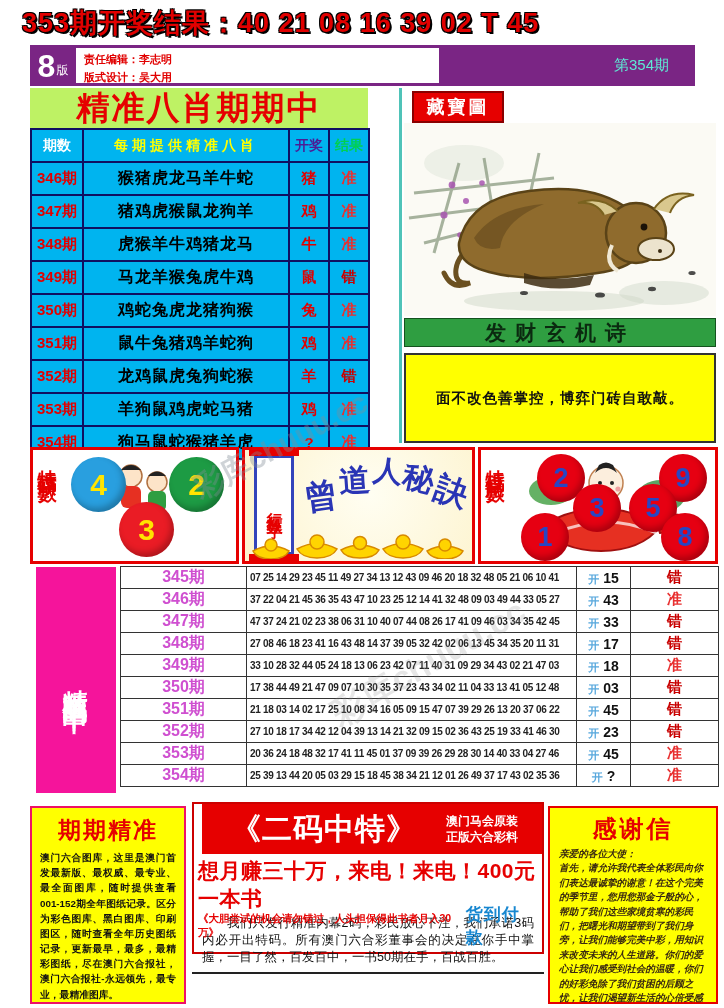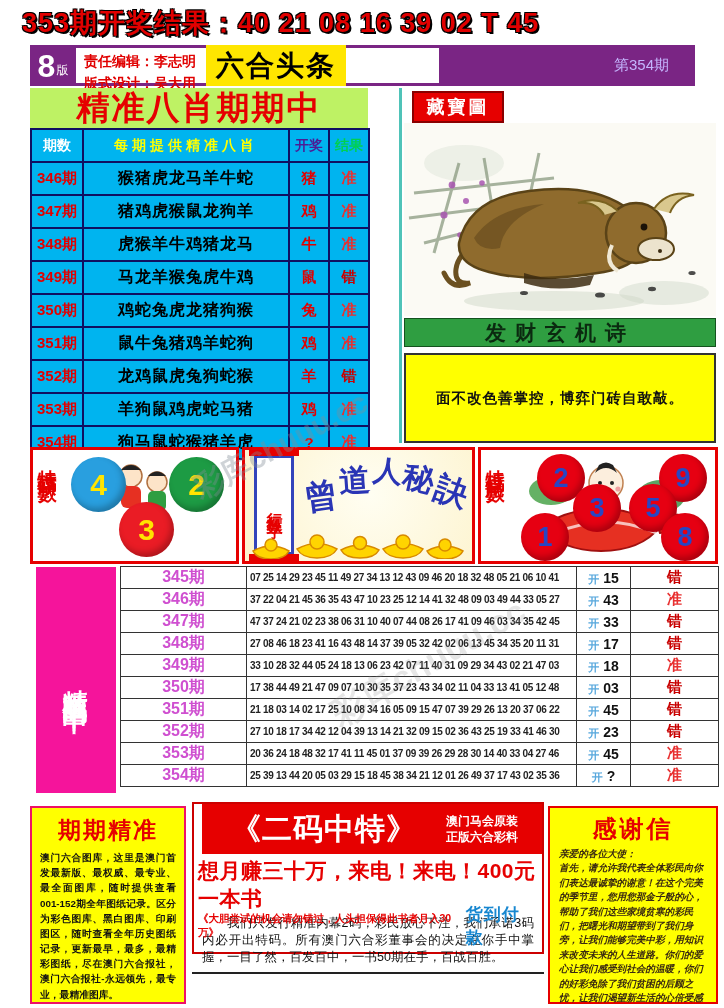--- a/index.html
+++ b/index.html
@@ -10,25 +10,25 @@
   
   #top-result{left:22px;top:5px;font-size:27px;font-weight:900;color:#e10000;letter-spacing:1px;
     text-shadow:-1px -1px 0 #000,1px -1px 0 #000,-1px 1px 0 #000,2px 2px 0 #000;}
 
   
   #header-bar{left:30px;top:45px;width:665px;height:41px;background:#7a2584;display:flex;align-items:stretch;}
   .ed-num{width:46px;display:flex;align-items:center;justify-content:center;color:#fff;}
   .ed-num .big{font-size:32px;font-weight:700;line-height:1;}
   .ed-num .small{font-size:12px;margin-left:1px;margin-top:10px;}
   .editor-box{width:122px;background:#fff;margin:3px 0;padding:3px 0 0 8px;color:#e10000;
-    font-size:14px;font-weight:700;line-height:1.6;font-family:"Liberation Serif","DejaVu Serif",serif;}
+    font-size:11px;font-weight:700;line-height:1.6;font-family:"Liberation Serif","DejaVu Serif",serif;}
   .masthead{width:140px;background:#ffe600;display:flex;align-items:center;justify-content:center;
     font-family:"DejaVu Serif","Liberation Serif",serif;font-size:28px;font-weight:900;color:#000;letter-spacing:2px;}
   .head-gap{flex:1;background:#fff;margin:3px 0;}
-  .issue{width:230px;display:flex;align-items:center;justify-content:flex-end;color:#c4b5fd;
+  .issue{width:230px;display:flex;align-items:center;justify-content:flex-end;color:#5eead4;
     font-size:15px;padding-right:26px;}
 
   
   #xiao-title{left:30px;top:88px;width:338px;height:40px;background:#bef264;display:flex;align-items:center;
     justify-content:center;color:#e60000;font-size:33px;font-weight:900;letter-spacing:2px;}
   #xiao-table{left:30px;top:128px;width:338px;border-collapse:collapse;table-layout:fixed;}
   #xiao-table td,#xiao-table th{border:2px solid #101060;background:#00b4ef;height:31px;
     overflow:hidden;white-space:nowrap;text-align:center;padding:0;}
   #xiao-table col.c-p{width:52px;} #xiao-table col.c-x{width:206px;}
   #xiao-table col.c-o{width:40px;} #xiao-table col.c-r{width:40px;}
@@ -135,21 +135,20 @@
 
 <div class="abs" id="header-bar">
   <div class="ed-num">
     <span class="big">8</span>
     <span class="small">版</span>
   </div>
   <div class="editor-box">
     <div>责任编辑：李志明</div>
     <div>版式设计：吴大用</div>
   </div>
-  <div class="masthead">六合头条</div>
   <div class="head-gap"></div>
   <div class="issue">第354期</div>
 </div>
 
 <div class="abs" id="xiao-title">精准八肖期期中</div>
 <table class="abs" id="xiao-table">
   <colgroup>
       <col class="c-p">
       <col class="c-x">
       <col class="c-o">

